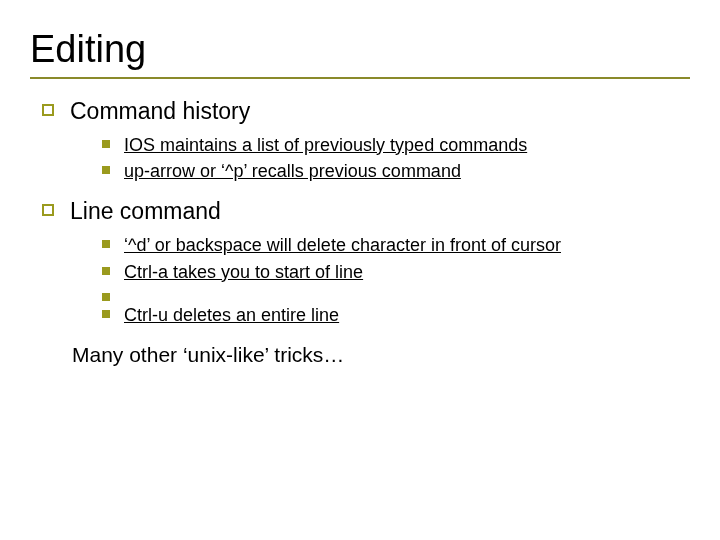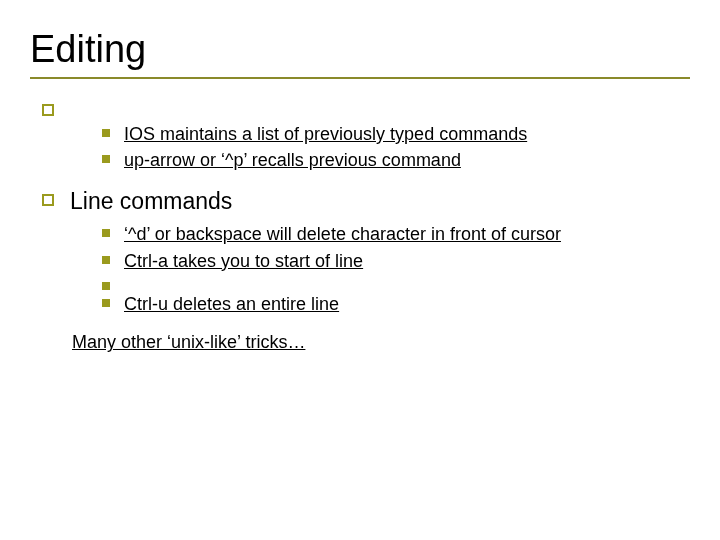--- a/index.html
+++ b/index.html
@@ -68,54 +68,54 @@
     height: 8px;
     background: #9a9a1e;
     margin: 7px 14px 0 0;
     flex: 0 0 auto;
   }
   .level2-text {
     font-size: 18px;
     line-height: 1.35;
   }
   .footer-note {
-    font-size: 18px;
+    font-size: 21px;
     margin: 10px 0 0 42px;
     line-height: 1.35;
-    text-decoration: underline;
   }
 </style>
 </head>
 <body>
 
 <div class="slide">
 
   <h1 class="title">Editing</h1>
   <hr class="title-rule">
 
   <ul class="body-list">
 
     <li class="level1">
       <span class="bullet-square-outline"></span>
+      <span class="level1-text">Command history</span>
     </li>
 
     <ul class="level2-list">
       <li class="level2">
         <span class="bullet-square-solid"></span>
         <span class="level2-text">IOS maintains a list of previously typed commands</span>
       </li>
       <li class="level2">
         <span class="bullet-square-solid"></span>
         <span class="level2-text">up-arrow or ‘^p’ recalls previous command</span>
       </li>
     </ul>
 
     <li class="level1">
       <span class="bullet-square-outline"></span>
-      <span class="level1-text">Line commands</span>
+      <span class="level1-text">Line command</span>
     </li>
 
     <ul class="level2-list">
       <li class="level2">
         <span class="bullet-square-solid"></span>
         <span class="level2-text">‘^d’ or backspace will delete character in front of cursor</span>
       </li>
       <li class="level2">
         <span class="bullet-square-solid"></span>
         <span class="level2-text">Ctrl-a takes you to start of line</span>

